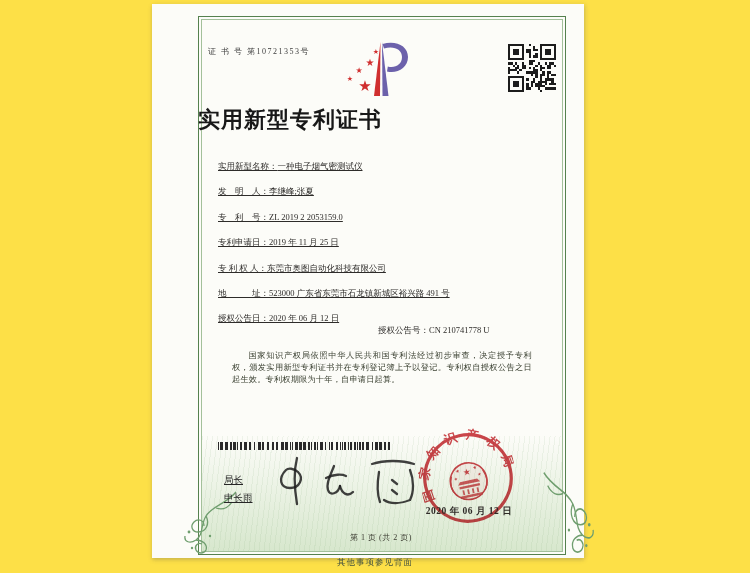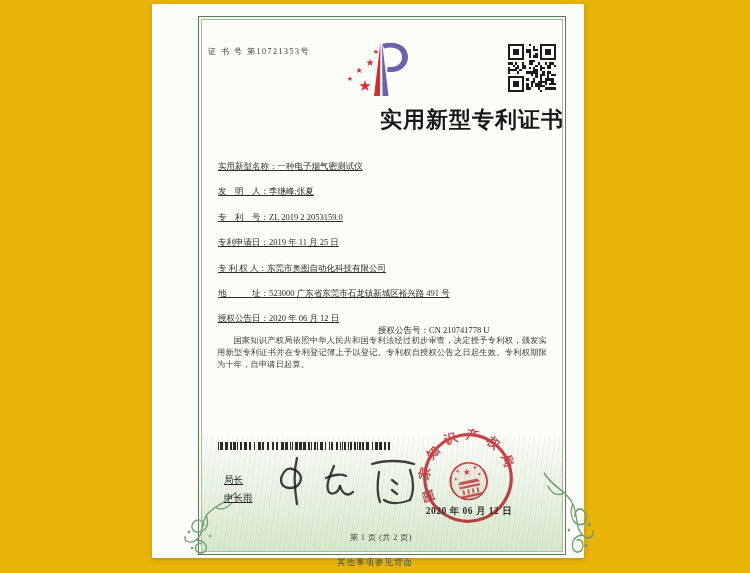--- a/index.html
+++ b/index.html
@@ -1,40 +1,40 @@
 <!DOCTYPE html>
 <html><head>
 <meta charset="utf-8">
 <style>
   html,body{margin:0;padding:0;background:#fff;}
-  .stage{position:relative;width:750px;height:573px;background:#eab308;overflow:hidden;
+  .stage{position:relative;width:750px;height:573px;background:#fde047;overflow:hidden;
          font-family:"Liberation Serif","DejaVu Serif",serif;color:#222;}
   .paper{position:absolute;left:152px;top:4px;width:432px;height:554px;
          background:#fcfcf8;
          box-shadow:0 2px 4px rgba(80,80,80,.25),2px 0 4px rgba(120,120,120,.12);}
   .frame{position:absolute;left:46px;top:12px;width:366px;height:537px;
          border:1.4px solid #55814e;}
   .frame::before{content:'';position:absolute;inset:1.6px;border:1px solid #a3c09a;pointer-events:none;}
   .tint{position:absolute;left:3px;right:3px;bottom:3px;height:115px;
         background:
           repeating-linear-gradient(97deg,rgba(120,165,110,.10) 0 1px,transparent 1px 5px),
           linear-gradient(to top,rgba(185,214,170,.55),rgba(185,214,170,0));}
   .cert-no{position:absolute;left:56px;top:42px;font-size:8px;letter-spacing:1.5px;color:#3c3c3c;}
   .logo{position:absolute;left:192px;top:34px;}
   .qr{position:absolute;left:356px;top:40px;width:48px;height:48px;}
   .qr svg{width:48px;height:48px;}
   .qr rect{fill:#1c1c1c;}
-  .title{position:absolute;left:46px;top:101px;width:366px;text-align:right;
+  .title{position:absolute;left:46px;top:101px;width:366px;text-align:left;
          font-size:22px;font-weight:bold;letter-spacing:1px;color:#181818;font-family:Liberation Serif, serif;}
   .fields{position:absolute;left:66px;top:157px;width:330px;font-size:8.5px;color:#2e2c2a;}
   .field-row{position:relative;height:25.4px;white-space:nowrap;text-decoration:underline;}
   .field-right{position:absolute;left:160px;top:12px;}
   .body-text{position:absolute;left:64px;top:330px;width:332px;font-size:8.2px;
              line-height:12.2px;color:#3a4031;letter-spacing:.2px;}
-  .body-text p{margin:1px;text-indent:2em;text-align:justify;}
+  .body-text p{margin:16px;text-indent:2em;text-align:justify;}
   .barcode{position:absolute;left:66px;top:438px;width:172px;height:8px;}
   .barcode i{position:absolute;top:0;bottom:0;background:#2a2a2a;}
   .commish{position:absolute;left:72px;top:467px;font-size:9.5px;color:#262626;line-height:18px;text-decoration:underline;}
   .sig{position:absolute;left:112px;top:448px;}
   .sig path{stroke:#1f1f1f;stroke-width:2.3;fill:none;stroke-linecap:round;opacity:.85;}
   .seal{position:absolute;left:268px;top:426px;width:96px;height:96px;transform:rotate(-12deg);
         opacity:.92;mix-blend-mode:multiply;}
   .seal-date{position:absolute;left:258px;top:501px;width:118px;text-align:center;
              font-size:9.5px;font-weight:600;color:#2f2b28;letter-spacing:.5px;}
   .page-info{position:absolute;left:46px;top:528px;width:366px;text-align:center;

